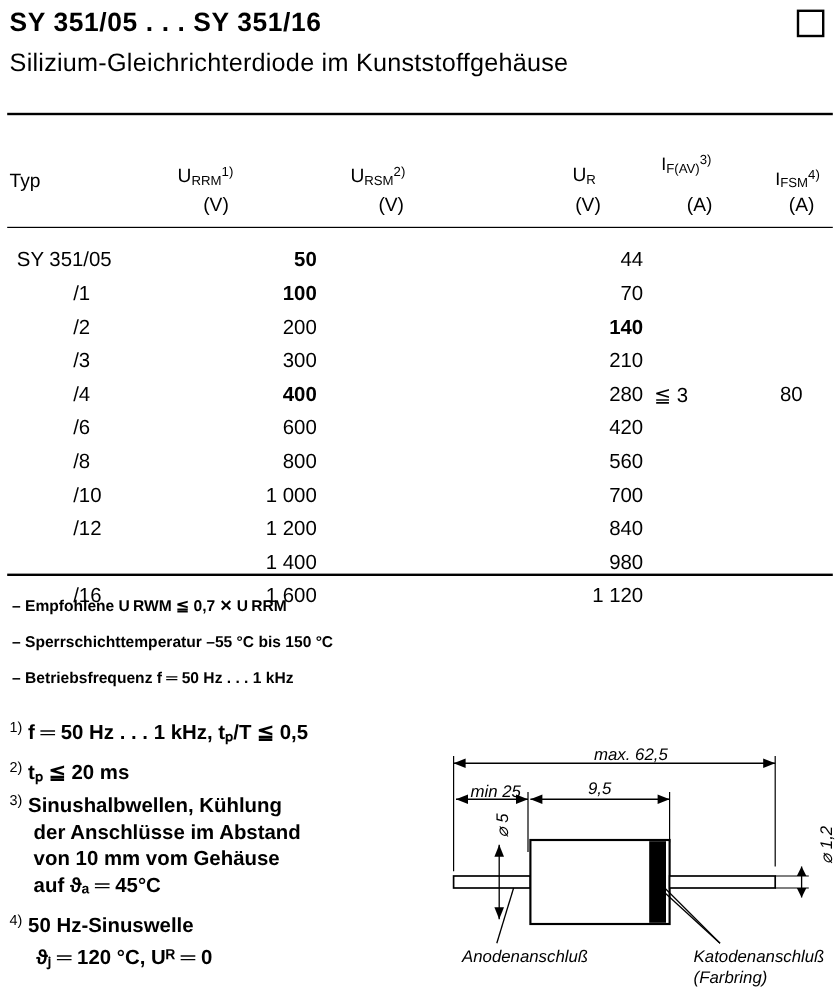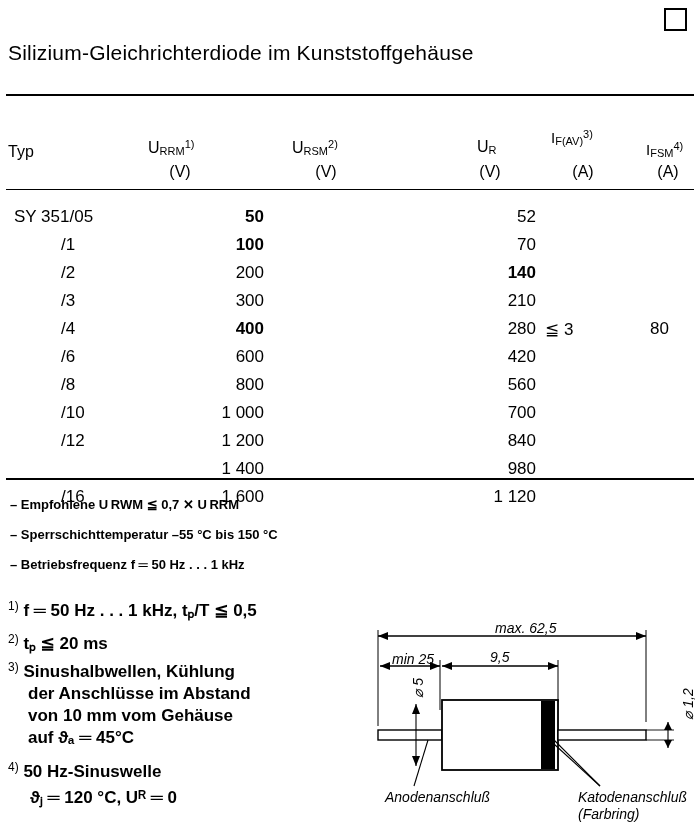--- a/index.html
+++ b/index.html
@@ -192,20 +192,21 @@
   .lbl-kat   { left: 578px; top: 789px; }
   .lbl-farb  { left: 578px; top: 806px; }
   .lbl-d5    { left: 410px; top: 698px; transform: rotate(-90deg); transform-origin: left top; }
   .lbl-d12   { left: 680px; top: 720px; transform: rotate(-90deg); transform-origin: left top; }
 </style>
 </head>
 <body>
 
 <div class="page">
 
+  <div class="title">SY 351/05 . . . SY 351/16</div>
   <div class="subtitle">Silizium-Gleichrichterdiode im Kunststoffgehäuse</div>
   <div class="corner-box"></div>
 
   <div class="rule rule-top"></div>
   <div class="rule rule-mid"></div>
   <div class="rule rule-bot"></div>
 
   <div class="th th-typ">
     <span>Typ</span>
   </div>
@@ -232,21 +233,21 @@
 
   <div class="th th-ifsm">
     <span>I</span><span class="sub">FSM</span><span class="sup">4)</span>
   </div>
   <div class="unit u-ifsm">(A)</div>
 
   <div class="tbody" id="table-body">
       <div class="row">
         <div class="c-typ">SY 351/05</div>
         <div class="c-urrm bold">50</div>
-        <div class="c-ur">52</div>
+        <div class="c-ur">44</div>
       </div>
       <div class="row">
         <div class="c-typ indent">/1</div>
         <div class="c-urrm bold">100</div>
         <div class="c-ur">70</div>
       </div>
       <div class="row">
         <div class="c-typ indent">/2</div>
         <div class="c-urrm">200</div>
         <div class="c-ur bold">140</div>

